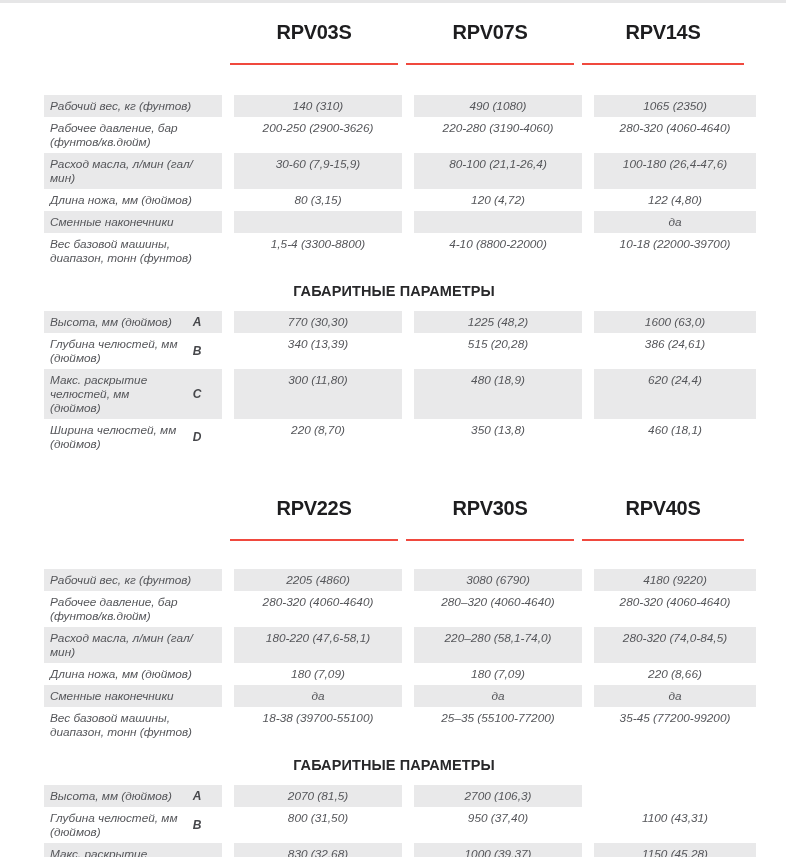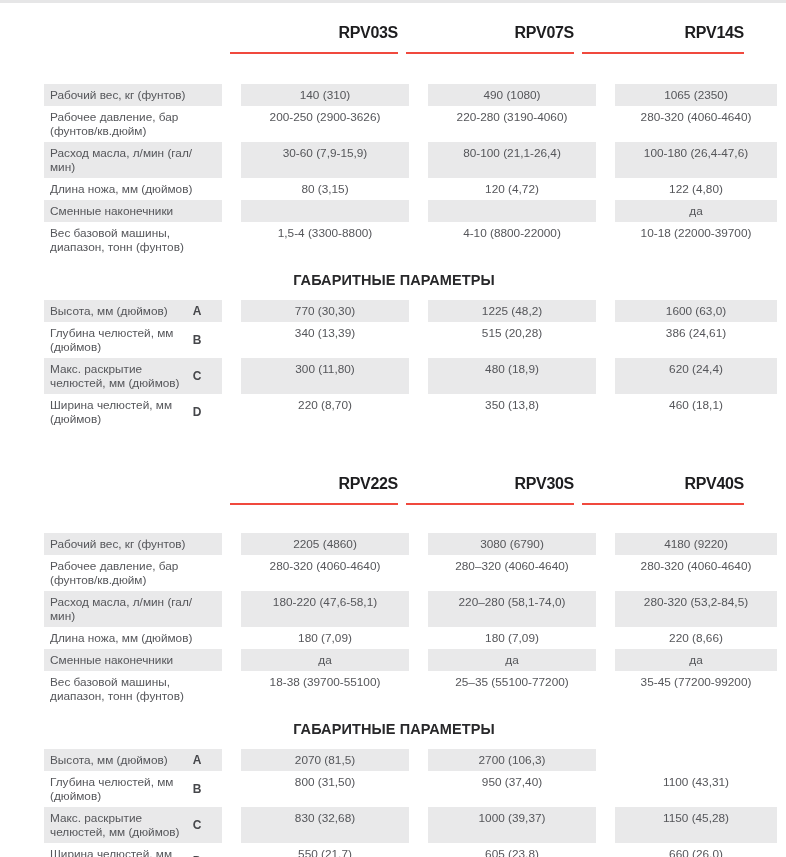--- a/index.html
+++ b/index.html
@@ -21,39 +21,40 @@
 
   
   .models-row{
     display:grid;
     grid-template-columns:178px 168px 168px 162px;
     column-gap:8px;
     margin-top:16px;
   }
   .model{
     grid-row:1;
-    text-align:right;
-    font-size:16px;
+    text-align:center;
+    font-size:20px;
     font-weight:bold;
     letter-spacing:-0.3px;
     color:#1d1d1f;
-    padding-bottom:6px;
+    padding-bottom:17px;
     border-bottom:2px solid var(--accent-red);
     line-height:27px;
   }
   .m1{grid-column:2}.m2{grid-column:3}.m3{grid-column:4}
 
   
   .spec-table{margin-top:30px;}
   .dim-table{margin-top:12px;}
   .row{
     display:grid;
     grid-template-columns:178px 168px 168px 162px;
-    column-gap:19px;
+    column-gap:12px;
     min-height:22px;
+    font-style:italic;
   }
   .row.gray .cell{background:var(--row-gray);}
   .cell{
     display:flex;
     padding:4px 8px;
     font-size:11.8px;
     line-height:14px;
   }
   .cell.label{padding-left:6px;align-items:flex-start;}
   .cell.val{justify-content:center;align-items:flex-start;text-align:center;}
@@ -193,21 +194,21 @@
       <div class="row">
         <div class="cell label">Рабочее давление, бар (фунтов/кв.дюйм)</div>
         <div class="cell val">280-320 (4060-4640)</div>
         <div class="cell val">280–320 (4060-4640)</div>
         <div class="cell val">280-320 (4060-4640)</div>
       </div>
       <div class="row gray">
         <div class="cell label">Расход масла, л/мин (гал/мин)</div>
         <div class="cell val">180-220 (47,6-58,1)</div>
         <div class="cell val">220–280 (58,1-74,0)</div>
-        <div class="cell val">280-320 (53,2-84,5)</div>
+        <div class="cell val">280-320 (74,0-84,5)</div>
       </div>
       <div class="row">
         <div class="cell label">Длина ножа, мм (дюймов)</div>
         <div class="cell val">180 (7,09)</div>
         <div class="cell val">180 (7,09)</div>
         <div class="cell val">220 (8,66)</div>
       </div>
       <div class="row gray">
         <div class="cell label">Сменные наконечники</div>
         <div class="cell val">да</div>

